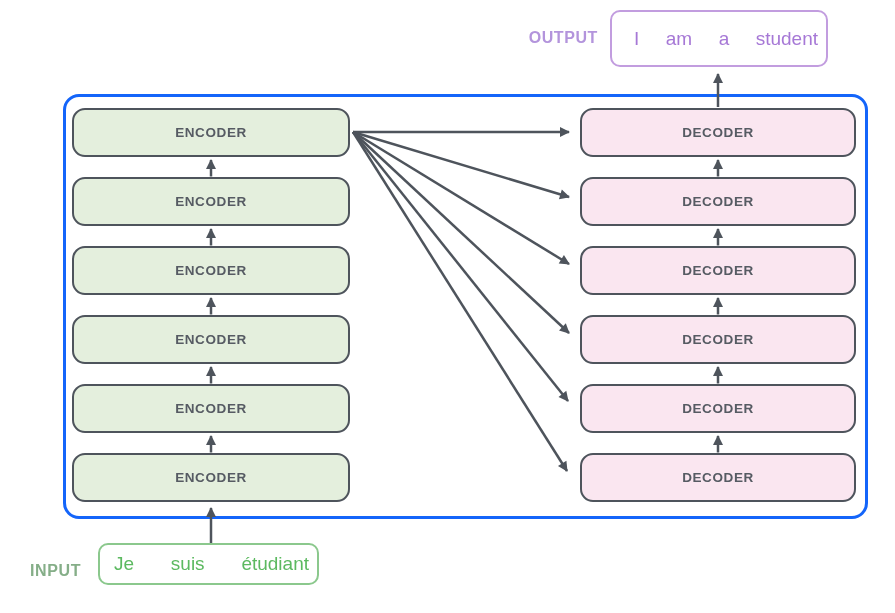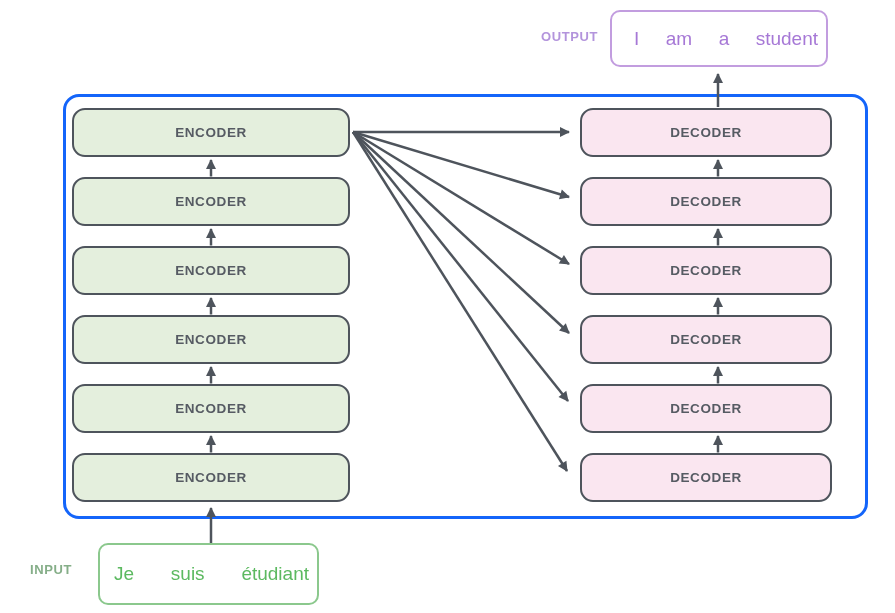--- a/index.html
+++ b/index.html
@@ -13,42 +13,42 @@
     background:#ffffff;
   }
   .stackbox{
     position:absolute;height:49px;box-sizing:border-box;
     border:2.5px solid var(--box_border,#4e545c);border-radius:13px;
     display:flex;align-items:center;justify-content:center;
     font-size:13.5px;font-weight:700;letter-spacing:.6px;
     color:var(--box_text,#565b63);
   }
   .encoder{left:72px;width:278px;background:var(--encoder_fill,#e4efdd);}
-  .decoder{left:580px;width:252px;background:var(--decoder_fill,#fae6f0);}
+  .decoder{left:580px;width:276px;background:var(--decoder_fill,#fae6f0);}
   .t0{top:108px}.t1{top:177px}.t2{top:246px}.t3{top:315px}.t4{top:384px}.t5{top:453px}
 
   .io-box{
     position:absolute;box-sizing:border-box;border-radius:10px;background:#ffffff;
     display:flex;align-items:center;justify-content:space-between;
     font-size:19px;
   }
   .output-box{
     left:610px;top:10px;width:218px;height:57px;
     border:2px solid var(--output_border,#c29ddf);
     color:var(--output_text,#a678d6);
     padding:0 8px 0 22px;
   }
   .input-box{
-    left:98px;top:543px;width:221px;height:62px;
+    left:98px;top:543px;width:221px;height:42px;
     border:2px solid var(--input_border,#8bc88d);
     color:var(--input_text,#5cb960);
     padding:0 8px 0 14px;
   }
   .side-label{
-    position:absolute;font-size:13px;font-weight:700;letter-spacing:.6px;
+    position:absolute;font-size:16px;font-weight:700;letter-spacing:.6px;
   }
   .output-label{
     left:498px;top:29px;width:100px;text-align:right;
     color:var(--output_label,#b394dc);
   }
   .input-label{
     left:30px;top:562px;width:84px;text-align:left;
     color:var(--input_label,#85ae88);
   }
   svg.arrows{position:absolute;left:0;top:0;pointer-events:none;}

